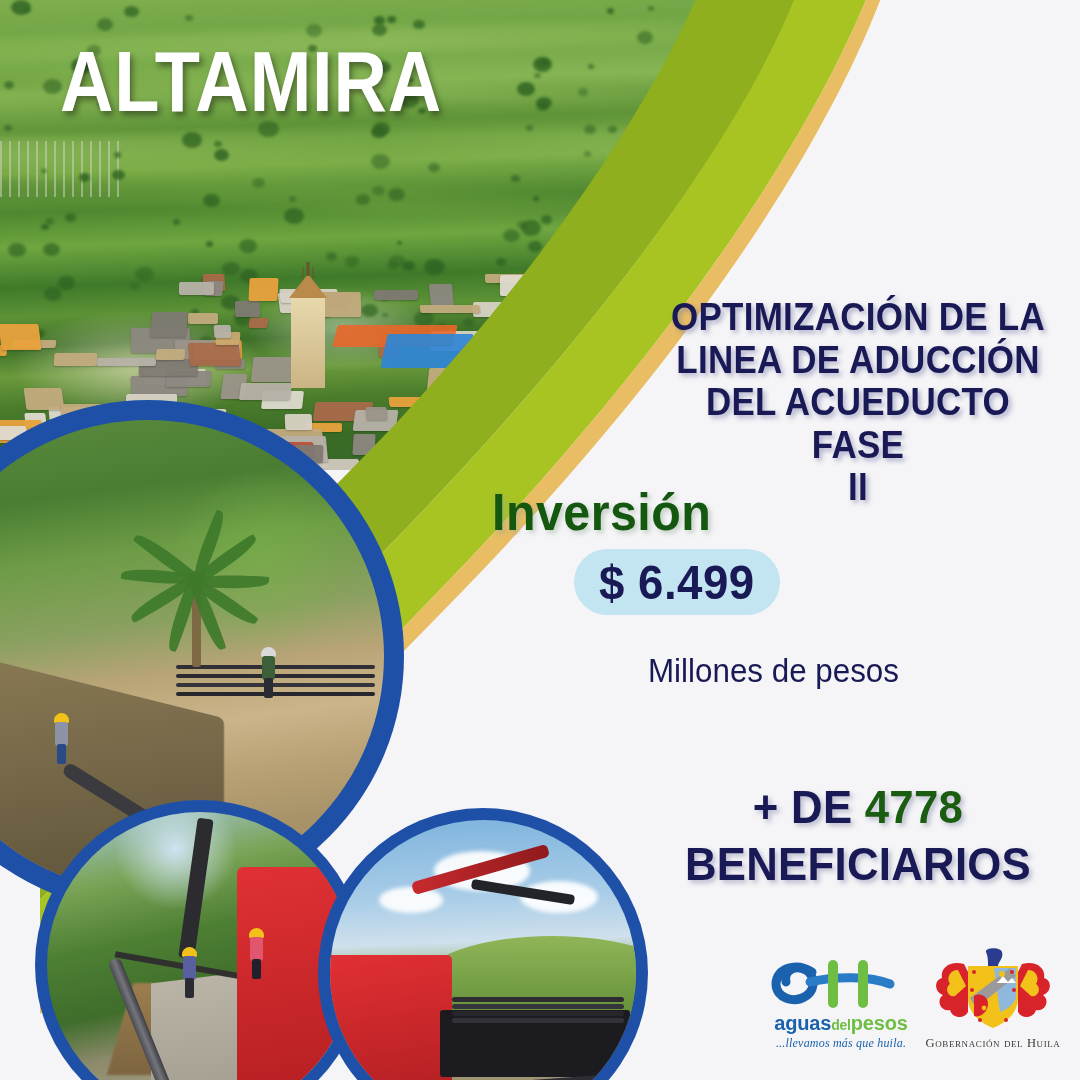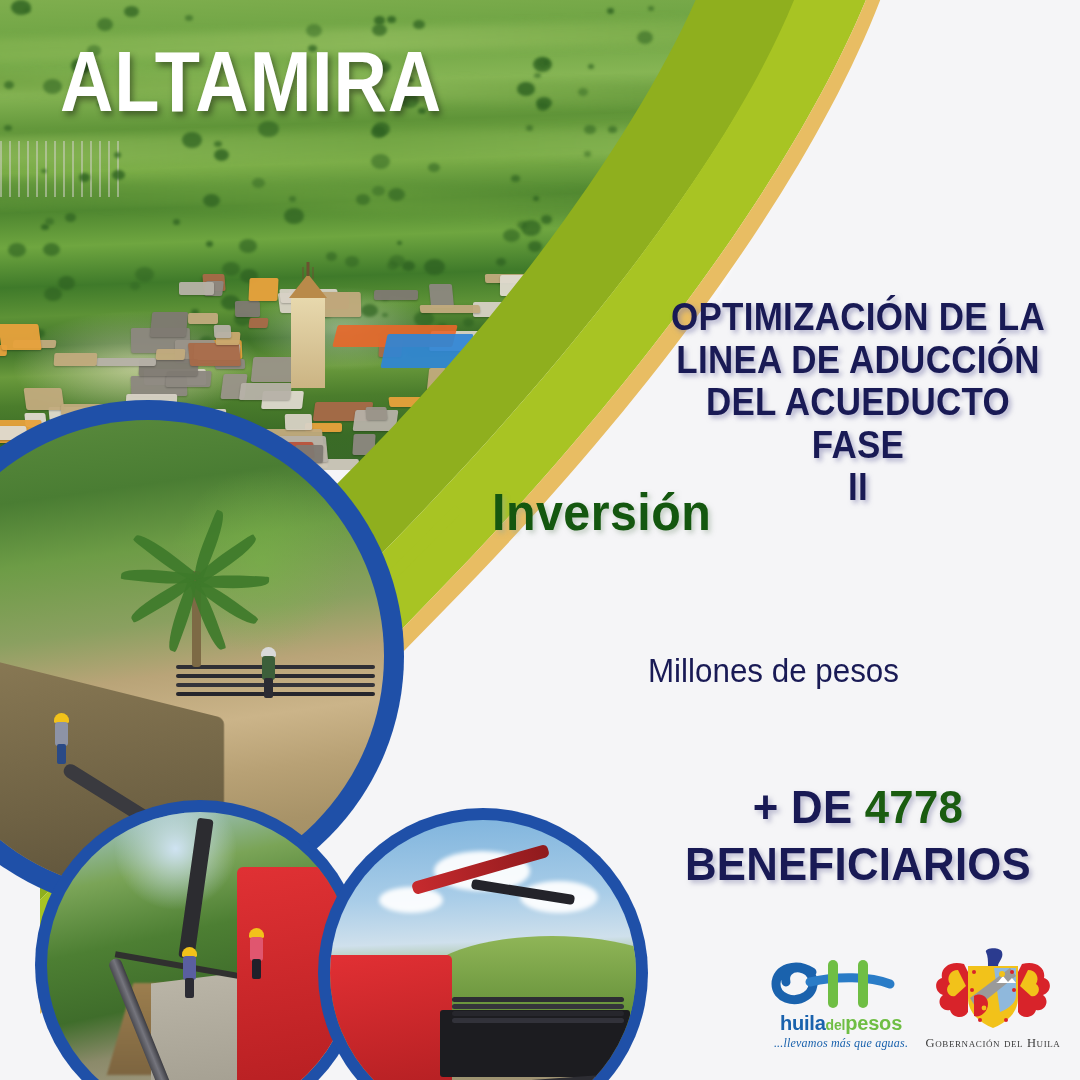--- a/index.html
+++ b/index.html
@@ -568,20 +568,23 @@
   <div class="city-title">ALTAMIRA</div>
 
   <div class="project-title">
     <div>OPTIMIZACIÓN DE LA</div>
     <div>LINEA DE ADUCCIÓN</div>
     <div>DEL ACUEDUCTO FASE</div>
     <div>II</div>
   </div>
 
   <div class="inv-label">Inversión</div>
+  <div class="inv-pill">
+    <span class="inv-amount">$ 6.499</span>
+  </div>
   <div class="inv-unit">Millones de pesos</div>
 
   <div class="benef">
     <div>
       <span>+ DE</span>
       <span class="num">4778</span>
     </div>
     <div>BENEFICIARIOS</div>
   </div>
 
@@ -592,23 +595,23 @@
         <path d="M46,20 C30,10 10,16 10,32 C10,46 28,52 40,44 C52,36 48,18 34,16
                  C24,14.6 18,22 20,30" fill="none" stroke="#1a62ad" stroke-width="9" stroke-linecap="round"></path>
 
         <path d="M44,30 C70,24 104,24 124,32" fill="none" stroke="#2a7cc7" stroke-width="9" stroke-linecap="round"></path>
 
         <rect x="62" y="8" width="10" height="48" rx="5" fill="#6fbe44"></rect>
         <rect x="92" y="8" width="10" height="48" rx="5" fill="#6fbe44"></rect>
       </svg>
     </div>
     <div class="wordmark">
-      <span class="w-a">huila</span><span class="w-d">del</span><span class="w-h">pesos</span>
-    </div>
-    <div class="tagline">...llevamos más que aguas.</div>
+      <span class="w-a">aguas</span><span class="w-d">del</span><span class="w-h">pesos</span>
+    </div>
+    <div class="tagline">...llevamos más que huila.</div>
   </div>
 
   <div class="logo-gob">
     <div class="shield">
       <svg viewBox="0 0 130 88" xmlns="http://www.w3.org/2000/svg" aria-hidden="true">
 
         <g fill="#d8232a">
           <path d="M36,18 C22,14 12,22 14,32 C6,34 6,46 15,49 C8,54 12,66 22,64
                    C24,72 36,74 40,66 L40,26 Z"></path>
           <path d="M94,18 C108,14 118,22 116,32 C124,34 124,46 115,49

